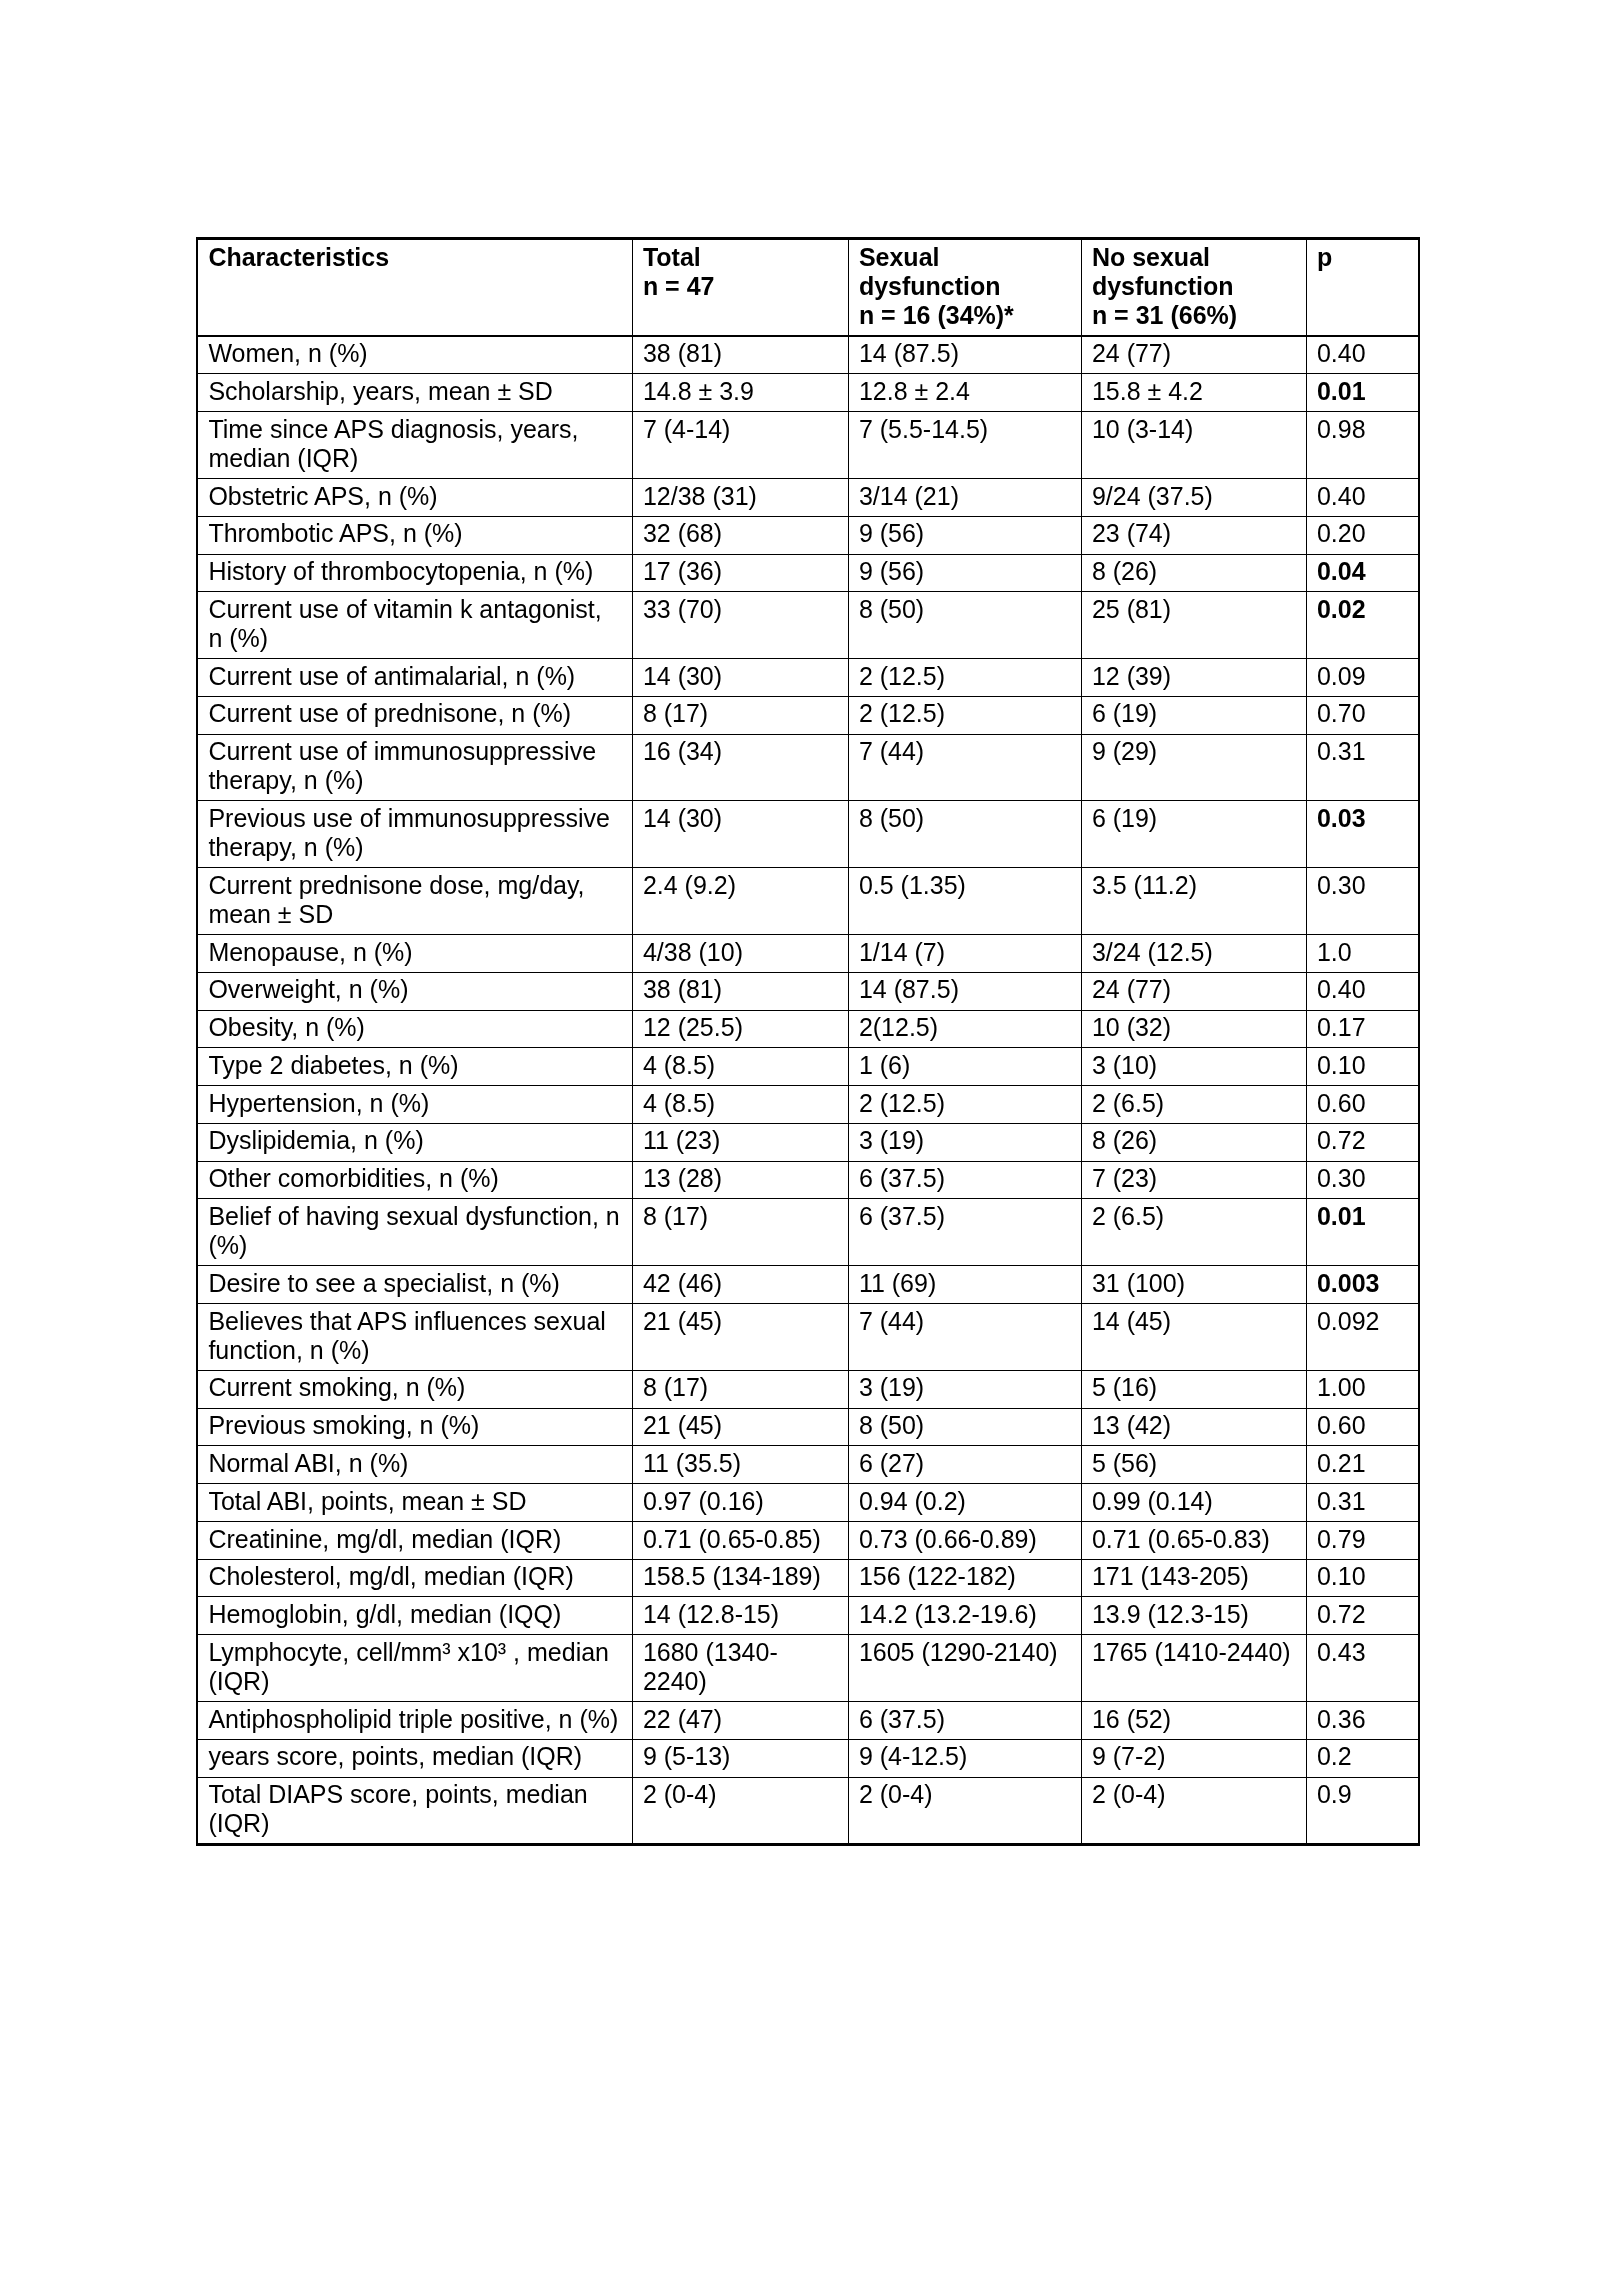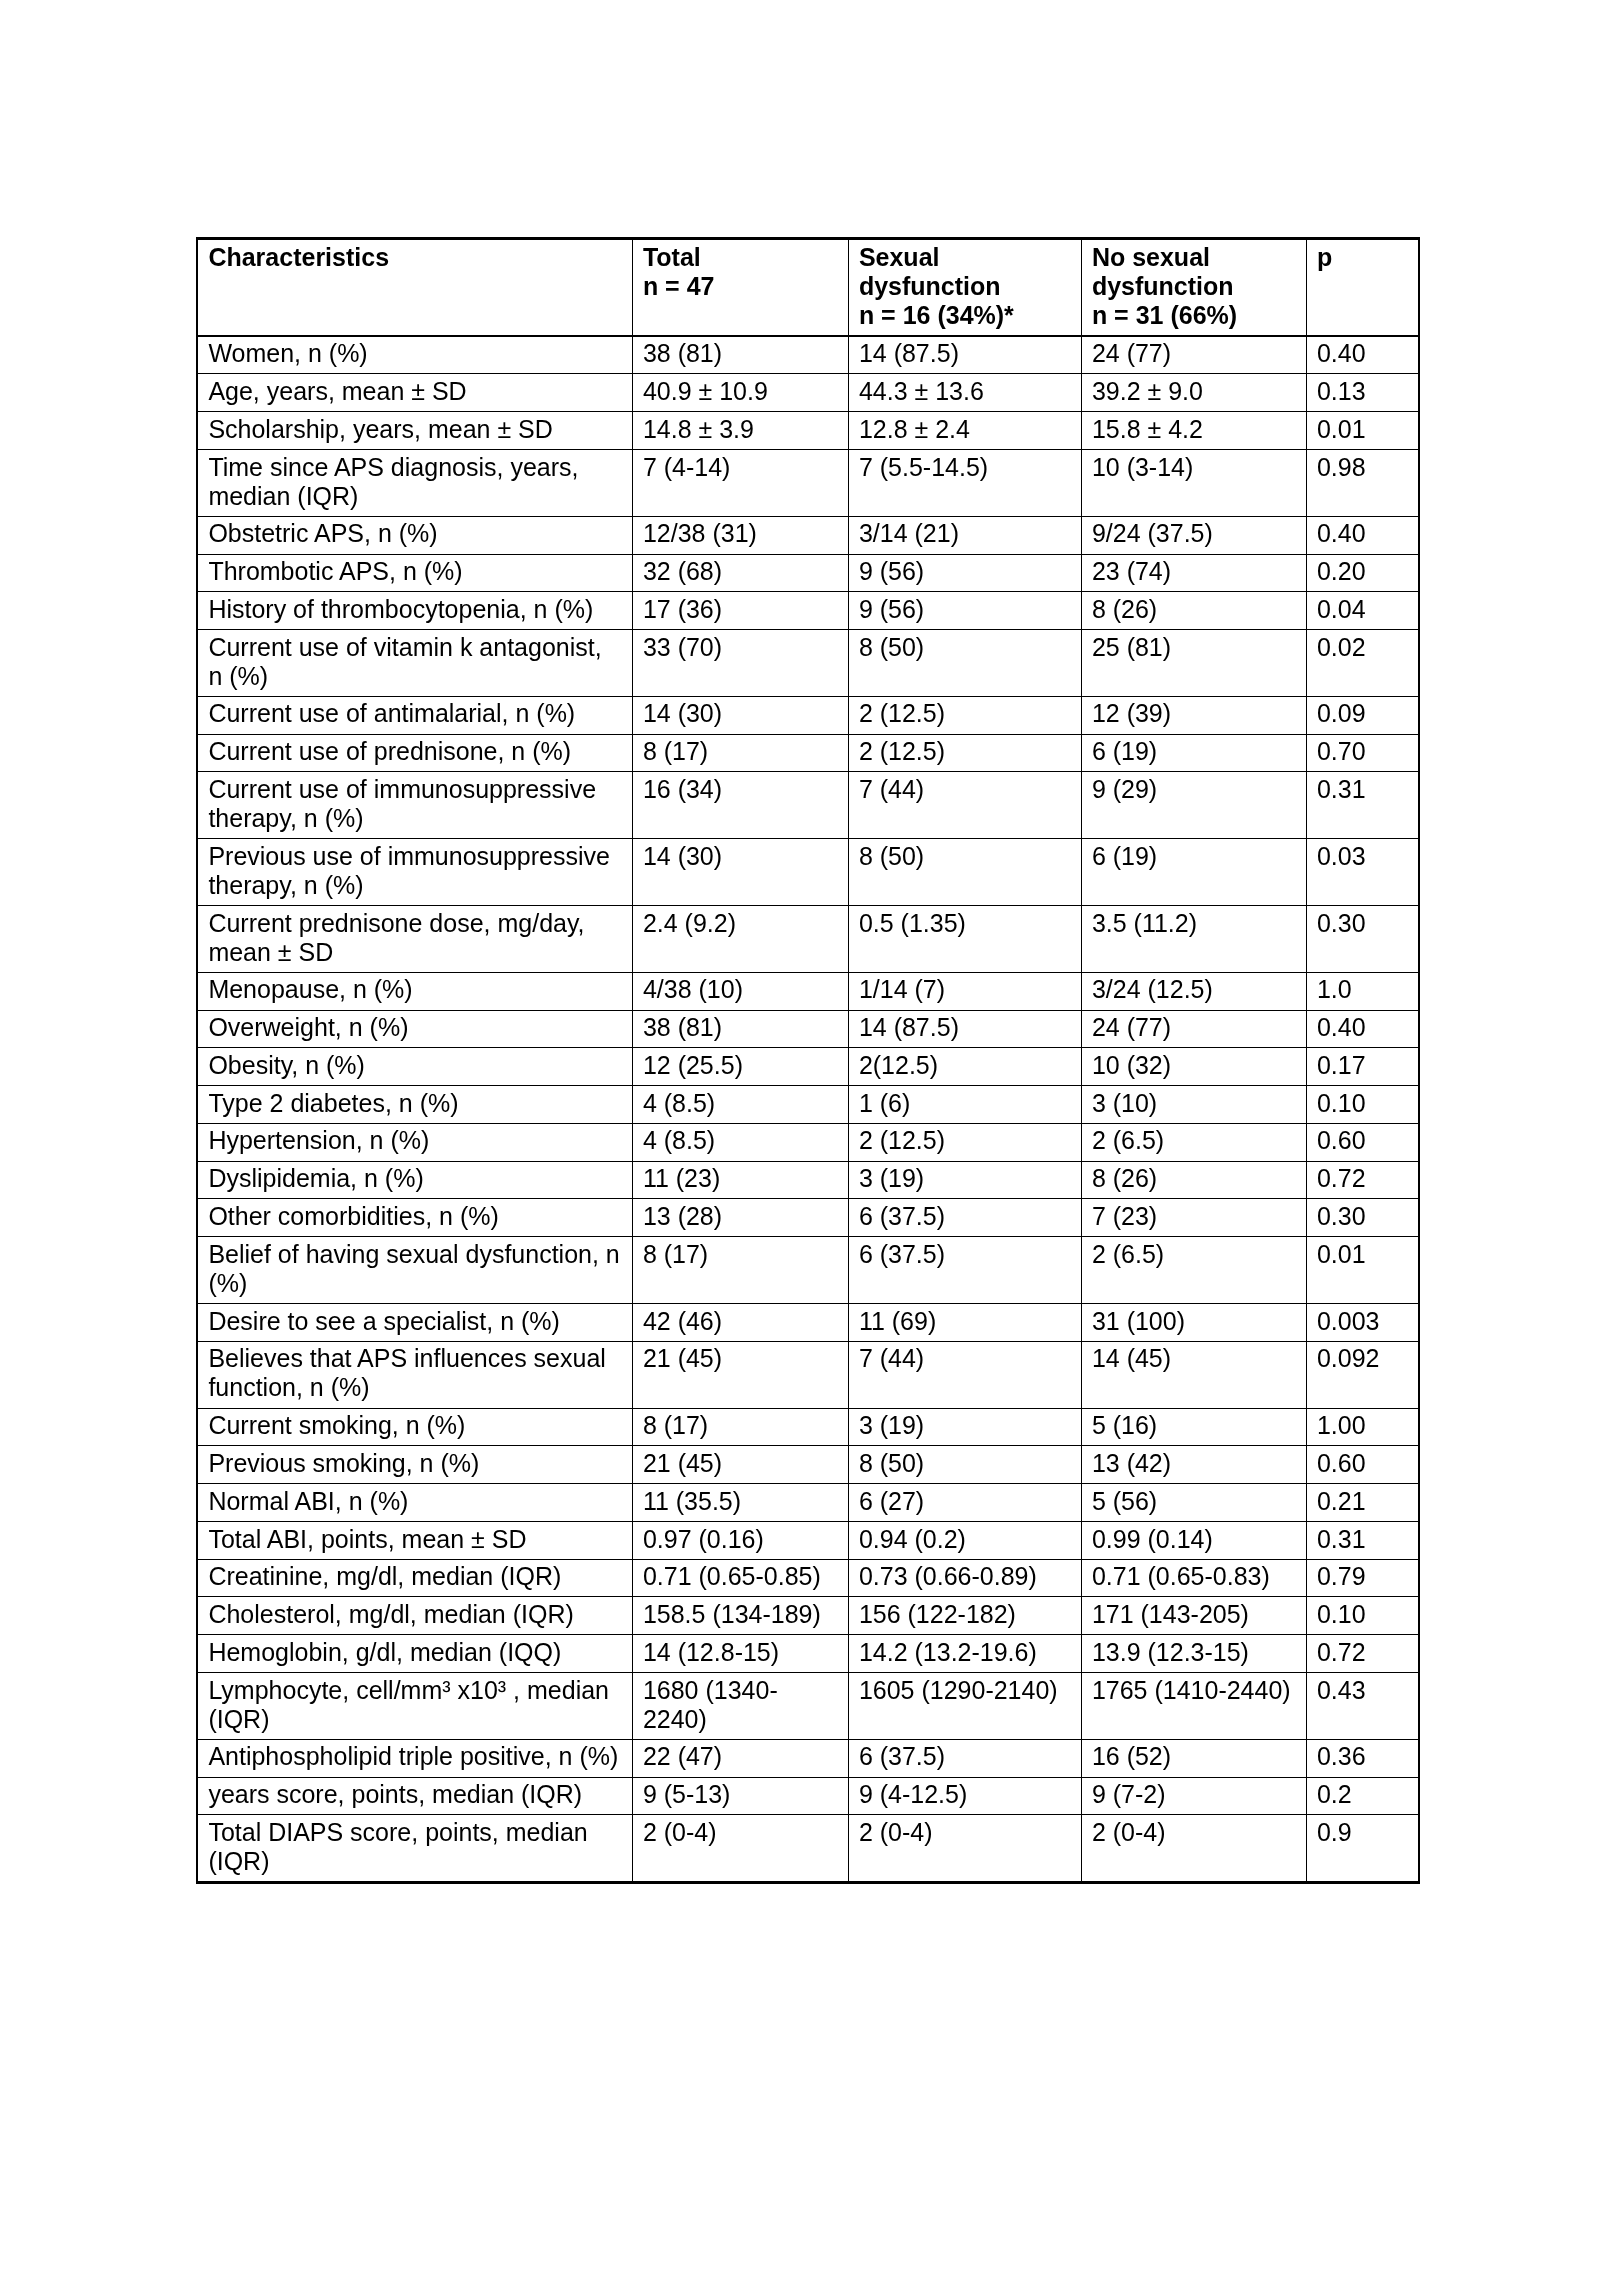--- a/index.html
+++ b/index.html
@@ -41,21 +41,21 @@
     padding: 2.6px 11.7px 5.2px 10.4px;
     overflow-wrap: break-word;
     background: #ffffff;
   }
   table.char-table thead th {
     font-weight: bold;
     border-bottom-width: 2px;
     padding-bottom: 5px;
   }
   td.p-bold {
-    font-weight: normal;
+    font-weight: bold;
   }
 </style>
 </head>
 <body>
 
 <div class="page">
   <table class="char-table">
     <colgroup>
       <col style="width:435px">
       <col style="width:216px">
@@ -89,27 +89,20 @@
     </thead>
     <tbody>
         <tr>
           <td>Women, n (%)</td>
           <td>38 (81)</td>
           <td>14 (87.5)</td>
           <td>24 (77)</td>
           <td>0.40</td>
         </tr>
         <tr>
-          <td>Age, years, mean ± SD</td>
-          <td>40.9 ± 10.9</td>
-          <td>44.3 ± 13.6</td>
-          <td>39.2 ± 9.0</td>
-          <td>0.13</td>
-        </tr>
-        <tr>
           <td>Scholarship, years, mean ± SD</td>
           <td>14.8 ± 3.9</td>
           <td>12.8 ± 2.4</td>
           <td>15.8 ± 4.2</td>
           <td class="p-bold">0.01</td>
         </tr>
         <tr>
           <td>Time since APS diagnosis, years, median (IQR)</td>
           <td>7 (4-14)</td>
           <td>7 (5.5-14.5)</td>

